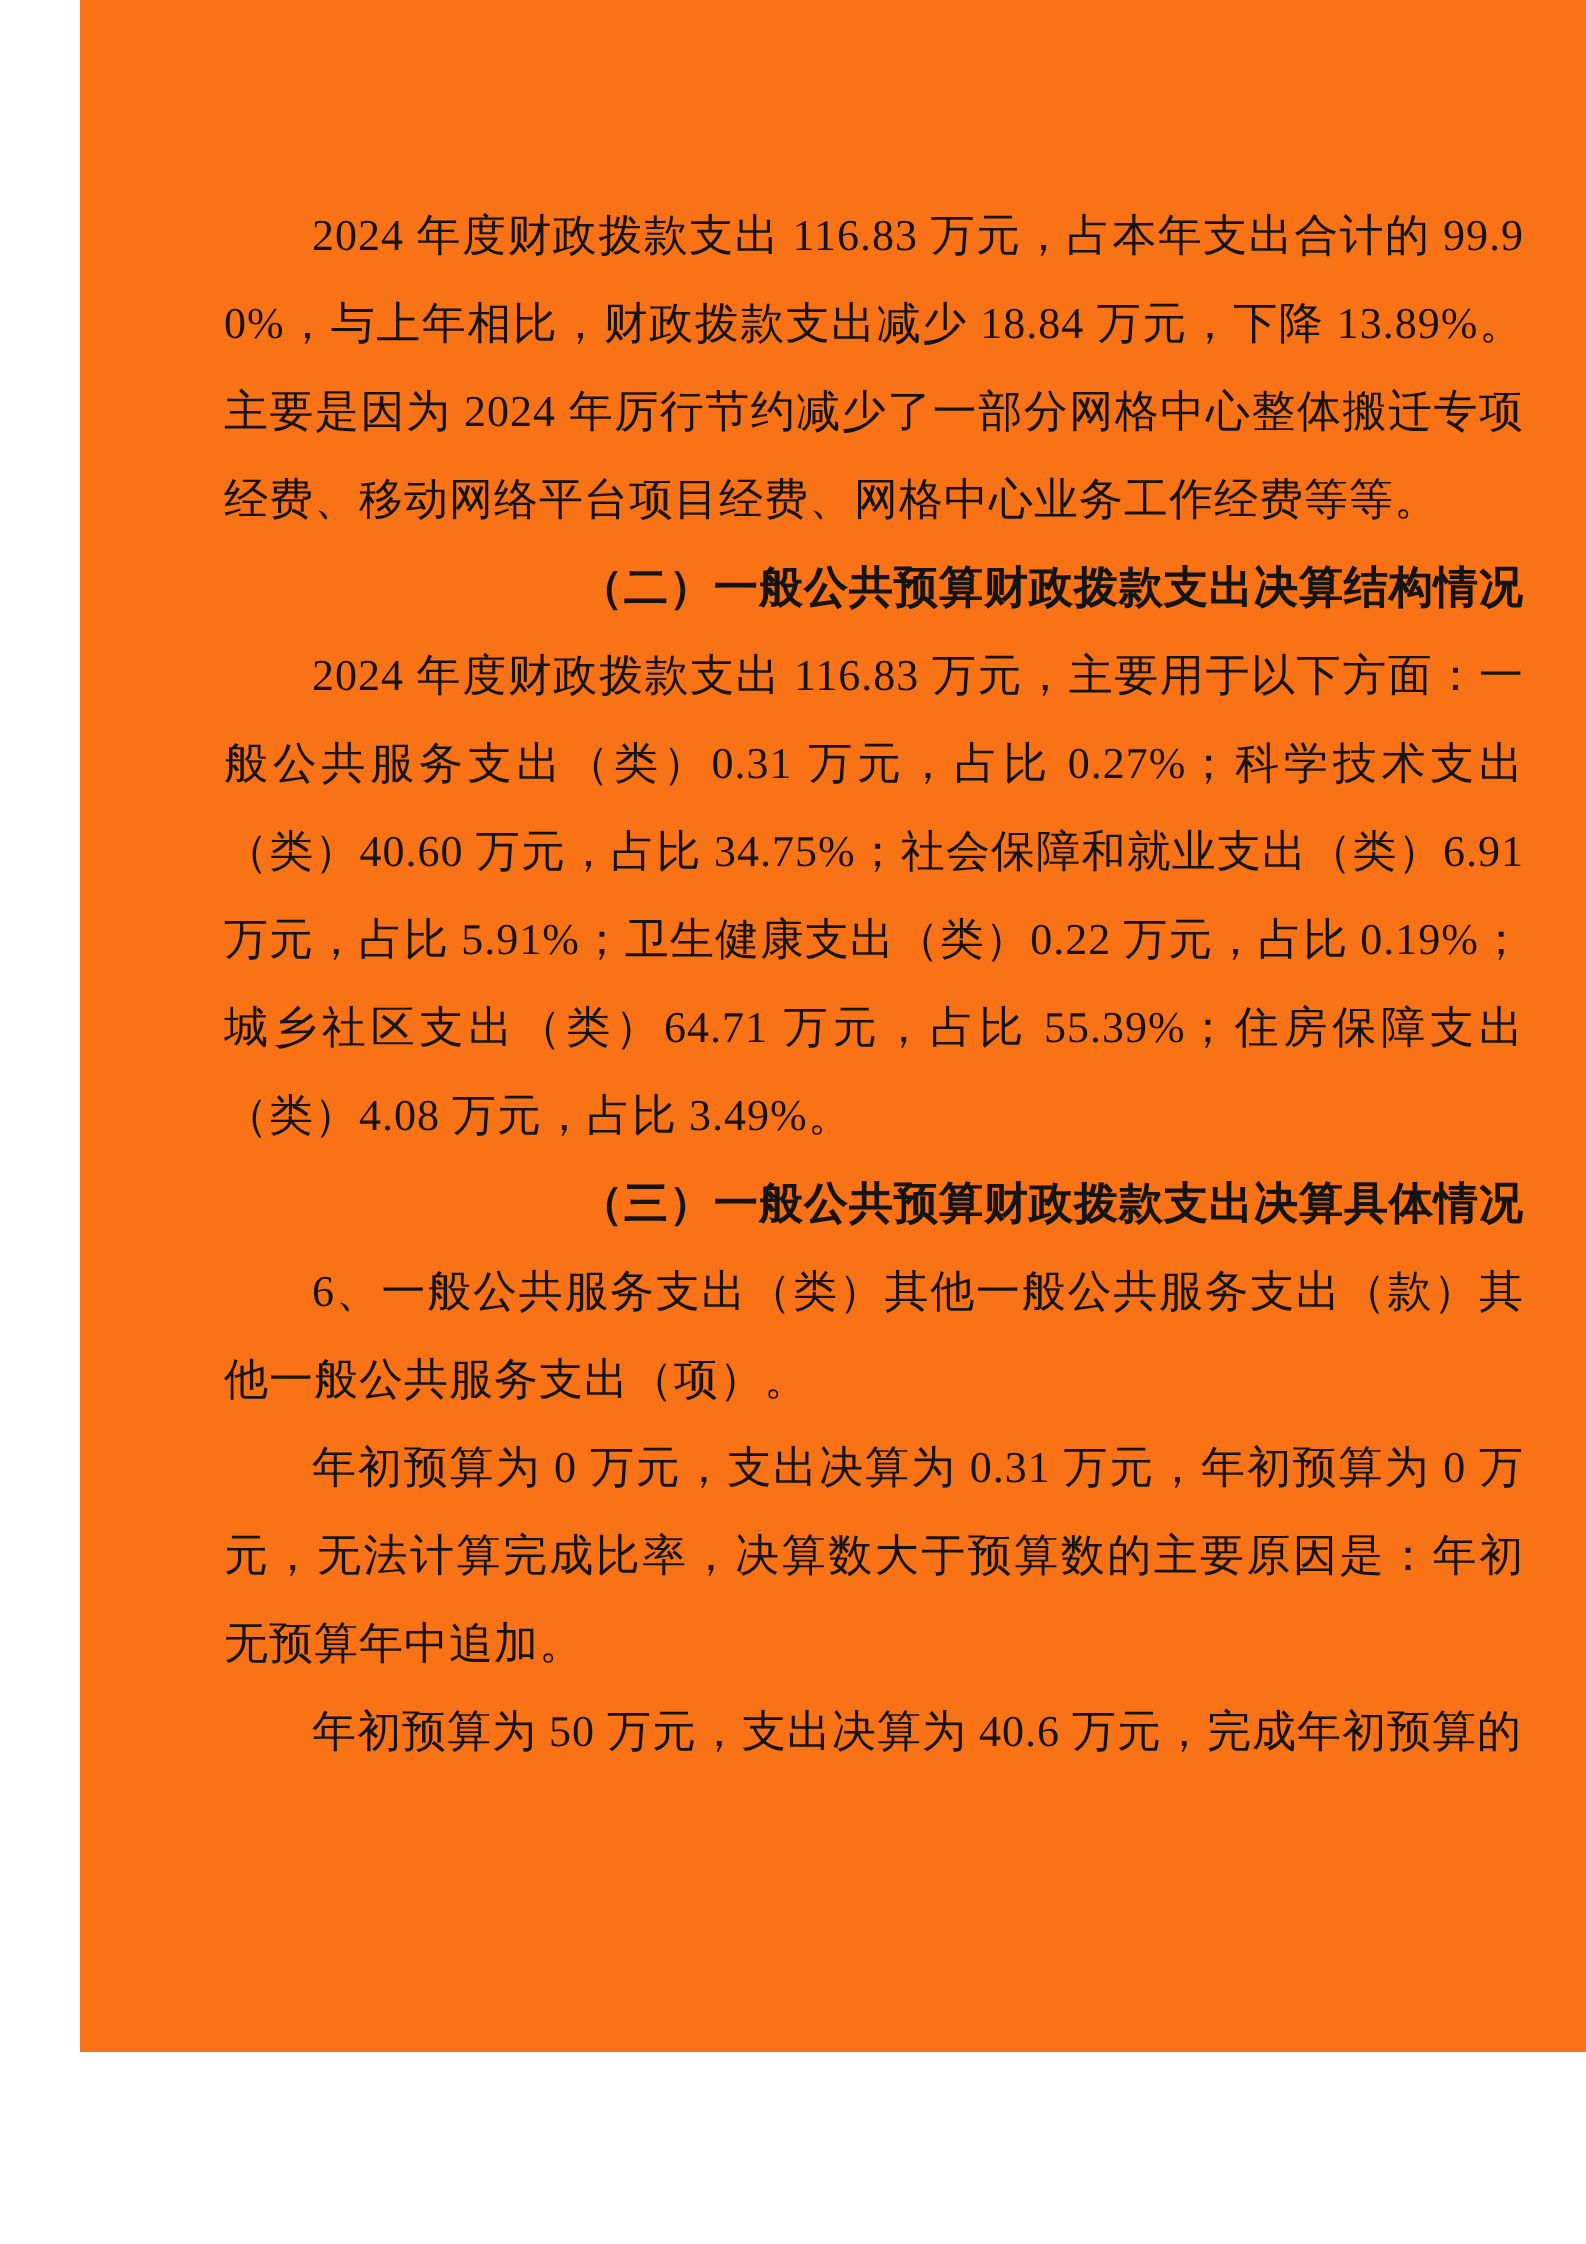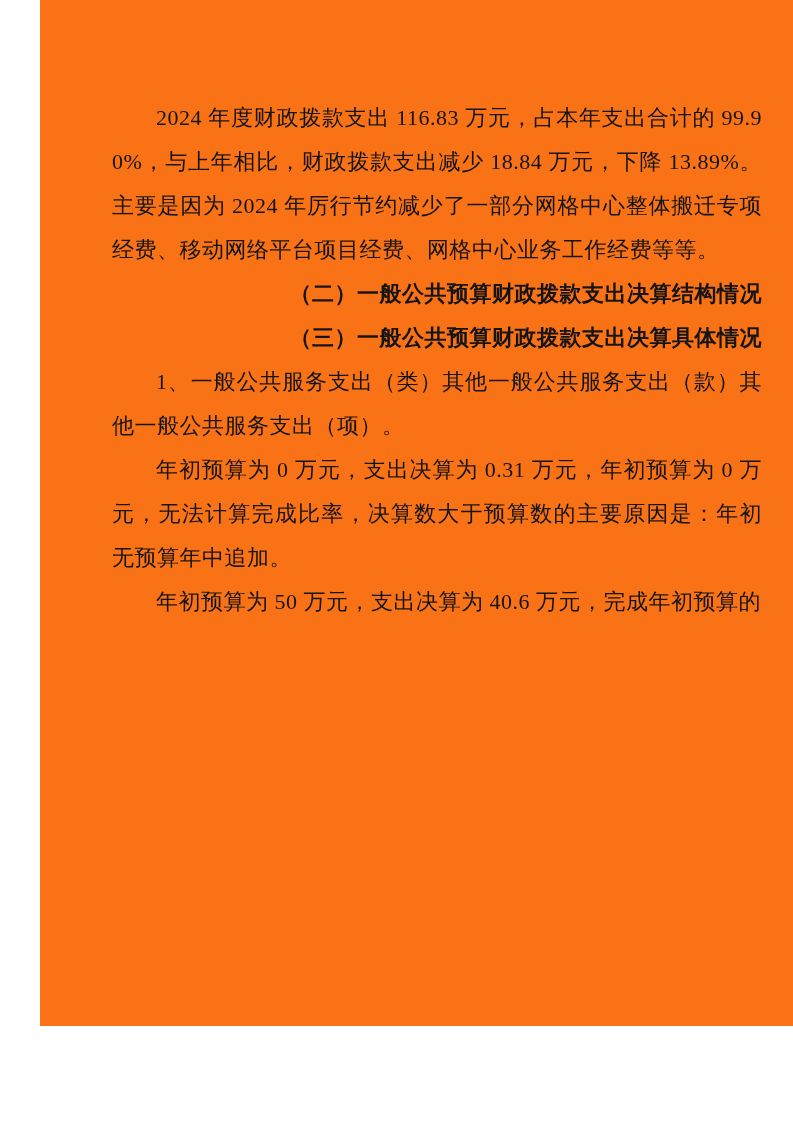--- a/index.html
+++ b/index.html
@@ -51,19 +51,20 @@
     letter-spacing: 2px;
   }
 </style>
 </head>
 <body>
 
 <div class="page">
   <div class="content">
     <p>2024 年度财政拨款支出 116.83 万元，占本年支出合计的 99.90%，与上年相比，财政拨款支出减少 18.84 万元，下降 13.89%。主要是因为 2024 年厉行节约减少了一部分网格中心整体搬迁专项经费、移动网络平台项目经费、网格中心业务工作经费等等。</p>
     <p class="heading">（二）一般公共预算财政拨款支出决算结构情况</p>
+    <p>2024 年度财政拨款支出 116.83 万元，主要用于以下方面：一般公共服务支出（类）0.31 万元，占比 0.27%；科学技术支出（类）40.60 万元，占比 34.75%；社会保障和就业支出（类）6.91 万元，占比 5.91%；卫生健康支出（类）0.22 万元，占比 0.19%；城乡社区支出（类）64.71 万元，占比 55.39%；住房保障支出（类）4.08 万元，占比 3.49%。</p>
     <p class="heading">（三）一般公共预算财政拨款支出决算具体情况</p>
-    <p>1、一般公共服务支出（类）其他一般公共服务支出（款）其他一般公共服务支出（项）。</p>
+    <p>6、一般公共服务支出（类）其他一般公共服务支出（款）其他一般公共服务支出（项）。</p>
     <p>年初预算为 0 万元，支出决算为 0.31 万元，年初预算为 0 万元，无法计算完成比率，决算数大于预算数的主要原因是：年初无预算年中追加。</p>
     <p>年初预算为 50 万元，支出决算为 40.6 万元，完成年初预算的</p>
   </div>
   <div class="footer">- 10 -</div>
 </div>
 
 </body></html>

